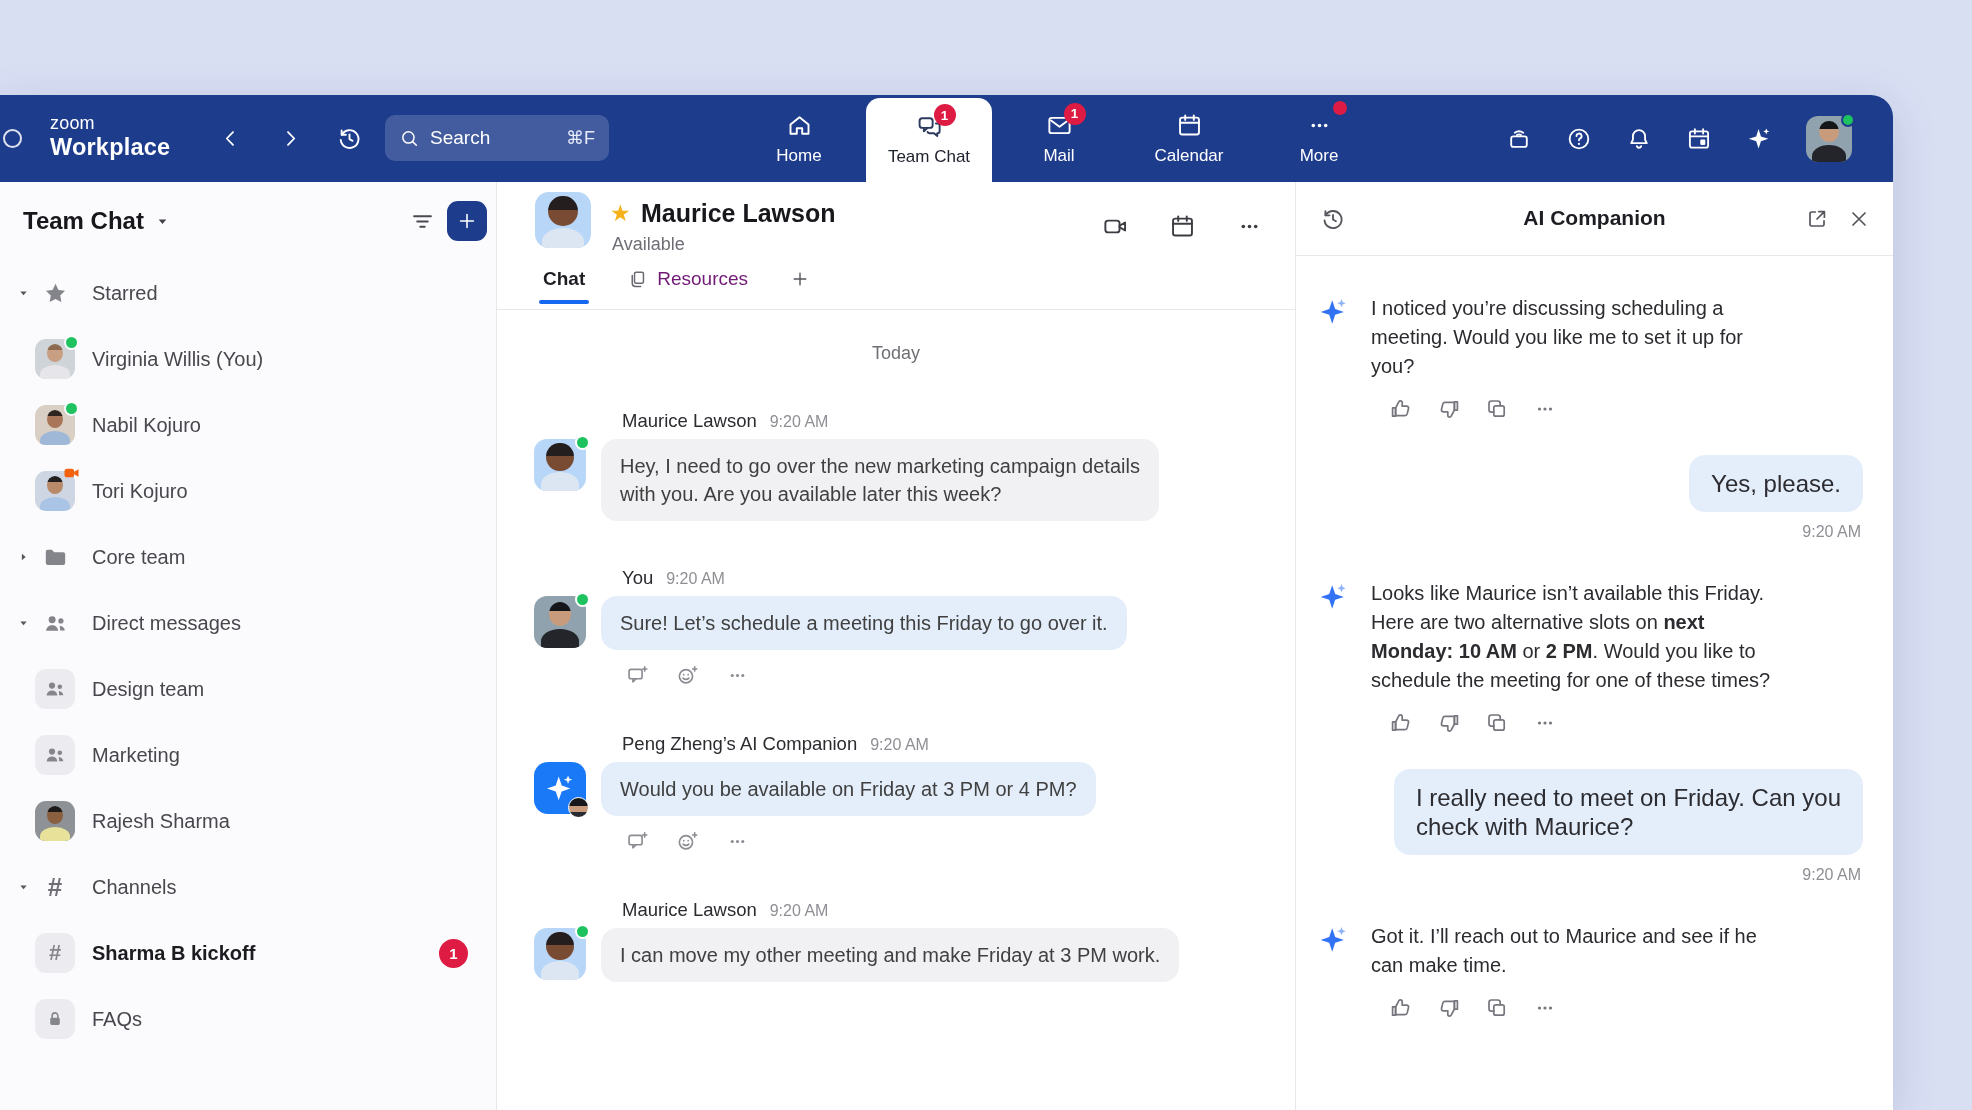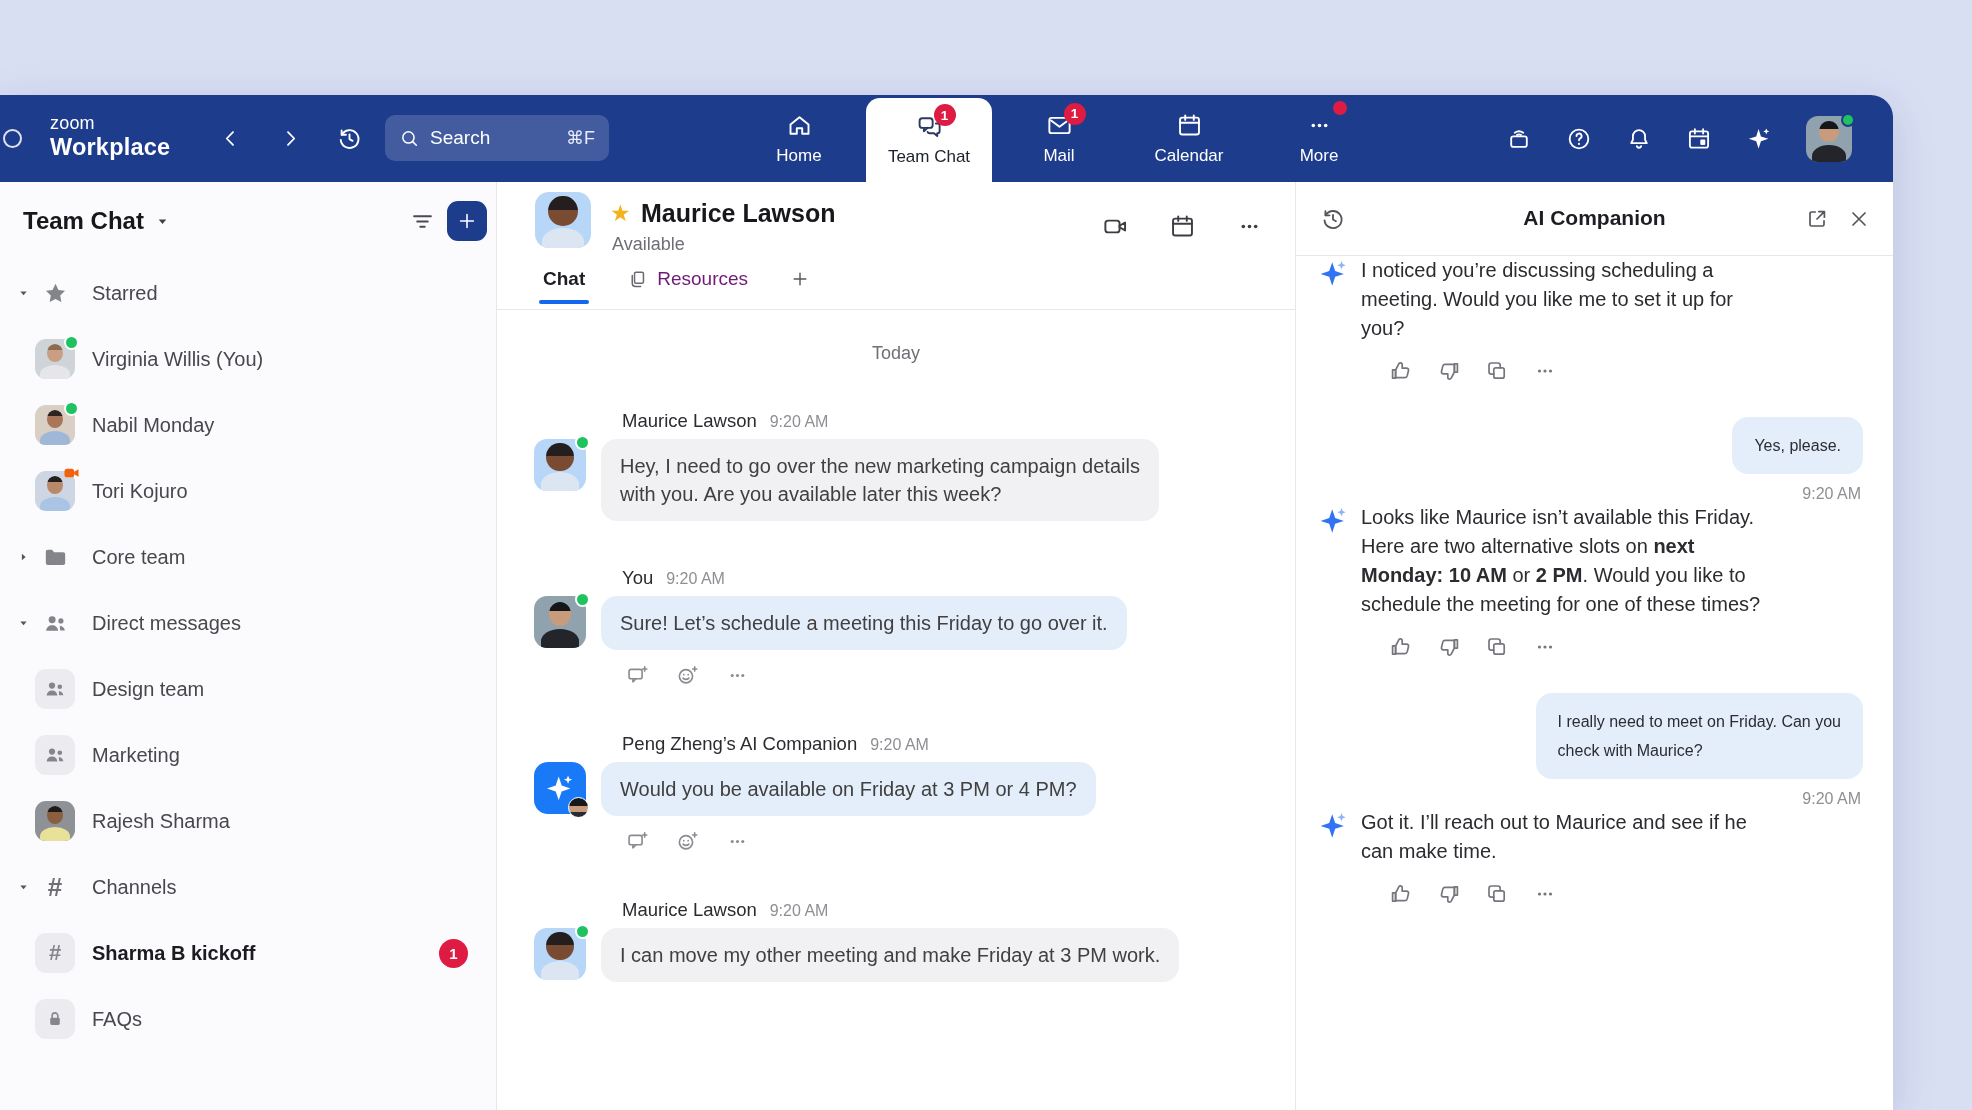--- a/index.html
+++ b/index.html
@@ -147,28 +147,28 @@
   .a-header { height:74px; flex:none; border-bottom:1px solid #e7e7ec; position:relative; }
   .a-hist { position:absolute; left:24px; top:24px; width:26px; height:26px; color:#55555c;
     cursor:pointer; }
   .a-title { position:absolute; left:0; right:0; top:24px; text-align:center; font-size:21px;
     font-weight:700; color:#1d1d23; }
   .a-open { position:absolute; right:64px; top:25px; width:24px; height:24px; color:#55555c;
     cursor:pointer; }
   .a-close { position:absolute; right:22px; top:25px; width:24px; height:24px; color:#55555c;
     cursor:pointer; }
   .a-body { flex:1; overflow:hidden; display:flex; flex-direction:column; padding:0 30px 0 22px; }
-  .ai-msg { display:flex; gap:12px; }
+  .ai-msg { display:flex; gap:22px; margin-top:38px; }
   .ai-msg .spark { width:31px; height:31px; flex:none; margin-top:2px; }
   .ai-text { font-size:20px; line-height:29px; color:#2b2b30; white-space:pre-line; }
   .ai-text b { font-weight:700; }
   .ai-actions { margin:16px 0 0 71px; display:flex; gap:24px; color:#76767e; }
   .ai-actions .ic { width:24px; height:24px; cursor:pointer; }
   .user-bubble { align-self:flex-end; margin-top:34px; background:#e4eefb; border-radius:16px;
-    padding:14px 22px; font-size:16px; line-height:29px; color:#2c2c31; white-space:pre-line; }
+    padding:14px 22px; font-size:24px; line-height:29px; color:#2c2c31; white-space:pre-line; }
   .ai-ts { align-self:flex-end; margin:11px 2px 0 0; font-size:16px; color:#8e8e94; }
 </style>
 </head>
 <body>
 
 <div class="stage">
   <div class="window">
 
     <div class="topbar">
       <div class="tb-ring"></div>
@@ -344,21 +344,21 @@
               <span class="s-label">Virginia Willis (You)</span>
             </div>
             <div class="s-row">
               <span class="ic s-caret"></span>
               <span class="s-slot">
                 <div class="avatar av-nabil" style="height: 40px; width: 40px;">
                   <div class="ph"></div>
                   <span class="s-dot"></span>
                 </div>
               </span>
-              <span class="s-label">Nabil Monday</span>
+              <span class="s-label">Nabil Kojuro</span>
             </div>
             <div class="s-row">
               <span class="ic s-caret"></span>
               <span class="s-slot">
                 <div class="avatar av-tori" style="height: 40px; width: 40px;">
                   <div class="ph"></div>
                   <span class="ic s-cam">
                     <svg viewBox="0 0 24 24">
                       <rect x="1.5" y="5.5" width="14.5" height="13" rx="4" fill="#f2610c"></rect>
                       <path d="m16 10 6.5-3.6v11.2L16 14z" fill="#f2610c"></path>

